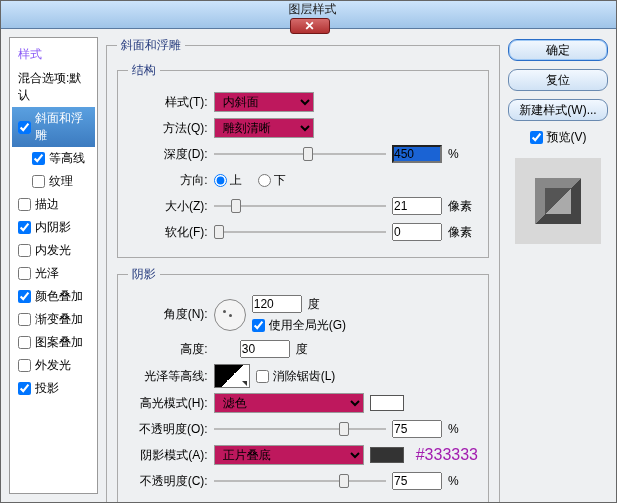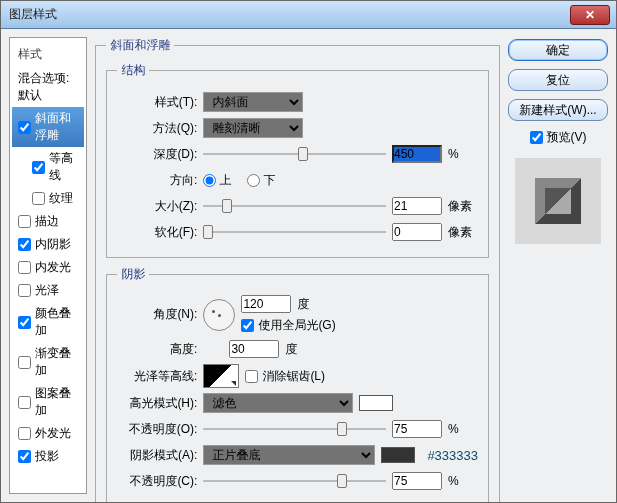--- a/index.html
+++ b/index.html
@@ -1,54 +1,54 @@
 <!DOCTYPE html>
 <html><head>
 <meta charset="utf-8">
 <style>
 * { box-sizing: border-box; margin: 0; padding: 0; font-family: "Microsoft YaHei", Tahoma, sans-serif; font-size: 12px; }
 body { background: #eef0f2; width: 617px; height: 503px; overflow: hidden; border: 1px solid #666; }
-.titlebar { height: 28px; background: linear-gradient(#cde4fb, #9fc4e8); border-bottom: 1px solid #5a7aa0; display: flex; align-items: center; justify-content: space-between; padding: 0 0 0 8px; }
+.titlebar { height: 28px; background: linear-gradient(#cde4fb, #9fc4e8); border-bottom: 1px solid #5a7aa0; display: flex; align-items: center; justify-content: space-between; padding: 0 0 0 8px; flex-direction: column; }
 .titlebar .title { color: #222; }
 .closebtn { width: 40px; height: 20px; background: linear-gradient(#d56a6a,#b03030); border: 1px solid #701818; border-radius: 3px; color: #fff; display: flex; align-items: center; justify-content: center; font-weight: bold; margin-right: 6px; cursor: pointer; }
 .content { display: flex; padding: 8px; gap: 8px; height: calc(100% - 28px); }
 .left { width: 106px; border: 1px solid #999; background: #fff; padding: 4px 2px; }
-.left .hdr { padding: 4px 6px; color: #404040; }
+.left .hdr { padding: 4px 6px; color: #8b5cf6; }
 .left .row { display: flex; align-items: center; gap: 4px; padding: 3px 6px; cursor: pointer; }
 .left .row input { margin: 0; }
 .left .row.selected { background: linear-gradient(#5aa0e0,#3c7bc0); color: #fff; }
 .left .row.indent { padding-left: 20px; }
 .middle { flex: 1; }
 .right { width: 116px; display: flex; flex-direction: column; align-items: center; gap: 8px; padding-top: 2px; }
 fieldset { border: 1px solid #aaa; padding: 8px 10px 10px 10px; margin-bottom: 8px; }
 legend { padding: 0 4px; color: #253a7d; font-weight: 500; }
 .frow { display: flex; align-items: center; gap: 6px; margin: 4px 0; min-height: 22px; }
 .lbl { width: 80px; text-align: right; color: #000000; }
-select, input[type=text] { border: 1px solid #999; background: #737373; height: 20px; padding: 1px 4px; font-size: 12px; }
+select, input[type=text] { border: 1px solid #999; background: #be185d; height: 20px; padding: 1px 4px; font-size: 12px; }
 select { width: 100px; }
 .num { width: 50px; text-align: left; }
 .num.hl { background: #1a63d4; color: #000000; }
 .slider { flex: 1; height: 18px; position: relative; }
 .slider .track { position: absolute; top: 8px; left: 0; right: 0; height: 2px; background: #bbb; }
 .slider .thumb { position: absolute; top: 2px; width: 10px; height: 14px; background: #eee; border: 1px solid #777; border-radius: 2px; }
 .unit { width: 30px; }
 .btn { width: 100px; height: 22px; border: 1px solid #6a8ab0; background: linear-gradient(#f2f8ff,#d0e2f5); text-align: center; line-height: 20px; cursor: pointer; border-radius: 9px; }
 .btn.ok { border-color: #2a6ec8; box-shadow: 0 0 0 1px #9ec8f5 inset; }
 .preview { width: 86px; height: 86px; background: #d8d8d8; margin-top: 4px; display: flex; align-items: center; justify-content: center; }
 .previewshape { width: 46px; height: 46px; position: relative; }
 .previewshape::before { content: ""; position: absolute; inset: 0; background: linear-gradient(135deg,#888 0 50%,#444 50% 100%); }
 .previewshape::after { content: ""; position: absolute; top: 10px; left: 10px; width: 26px; height: 26px; background: linear-gradient(135deg,#555 0 50%,#aaa 50% 100%); }
 .chk { display: inline-flex; align-items: center; gap: 4px; }
 .swatch { width: 34px; height: 16px; border: 1px solid #555; display: inline-block; vertical-align: middle; }
 .gloss { width: 36px; height: 24px; border: 1px solid #777; background: linear-gradient(135deg,#000 0 50%,#fff 50% 100%); position: relative; cursor: pointer; }
 .tri { position: absolute; right: 2px; bottom: 1px; width: 0; height: 0; border-left: 5px solid transparent; border-top: 5px solid #333; }
 .anglewidget { width: 32px; height: 32px; border: 1px solid #888; border-radius: 50%; background: #f4f4f4; position: relative; }
 .anglewidget .dot { position: absolute; width: 3px; height: 3px; background: #555; border-radius: 50%; top: 14px; left: 14px; }
 .anglewidget .dot2 { position: absolute; width: 3px; height: 3px; background: #555; border-radius: 50%; top: 10px; left: 8px; }
-.hex { color: #0c4a6e; font-size: 13px; margin-left: 6px; }
+.hex { color: #a21caf; font-size: 16px; margin-left: 6px; }
 .radio { display: inline-flex; align-items: center; gap: 3px; margin-right: 10px; }
 </style>
 </head>
 <body>
 
 <div class="titlebar">
   <span class="title">图层样式</span>
   <div class="closebtn">✕</div>
 </div>
 
@@ -206,21 +206,21 @@
           <span class="lbl">不透明度(O):</span>
           <div class="slider">
               <div class="track"></div>
               <div class="thumb" style="left:73%"></div>
             </div>
           <input class="num" value="75" style="">
           <span class="unit">%</span>
         </div>
         <div class="frow">
           <span class="lbl">阴影模式(A):</span>
-          <select style="width:172px"><option>正片叠底</option></select>
+          <select style="width:150px"><option>正片叠底</option></select>
           <span class="swatch" style="background:#333333"></span>
           <span class="hex">#333333</span>
         </div>
         <div class="frow">
           <span class="lbl">不透明度(C):</span>
           <div class="slider">
               <div class="track"></div>
               <div class="thumb" style="left:73%"></div>
             </div>
           <input class="num" value="75" style="">

